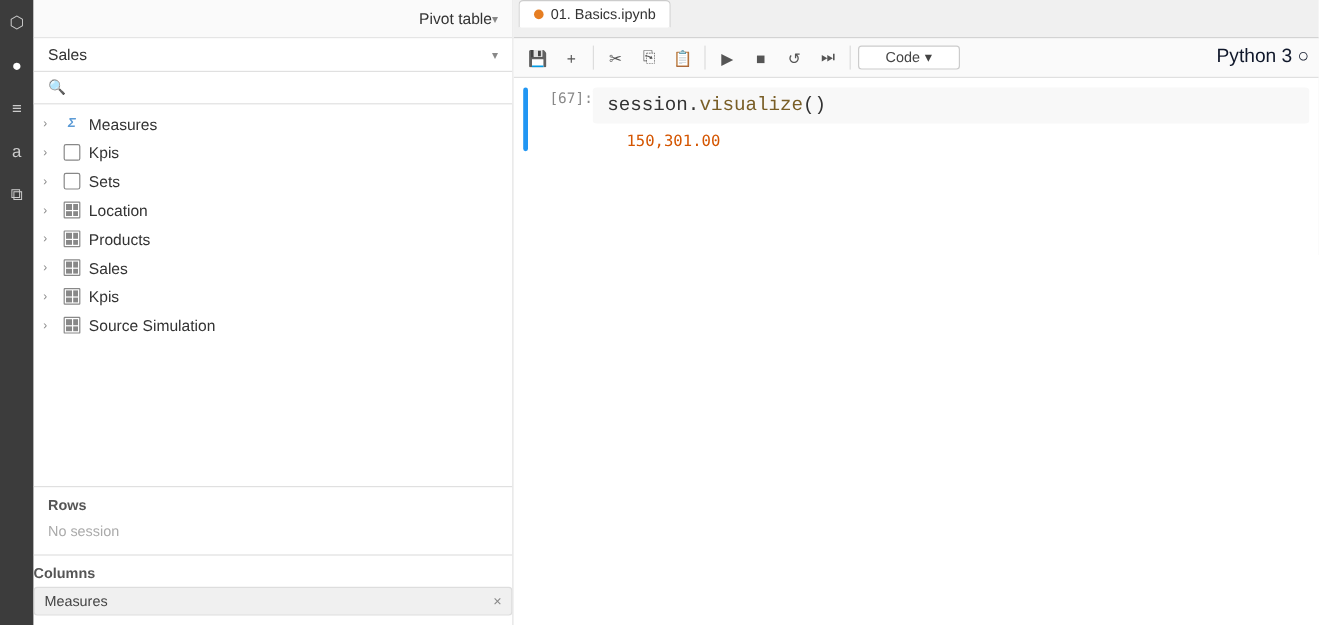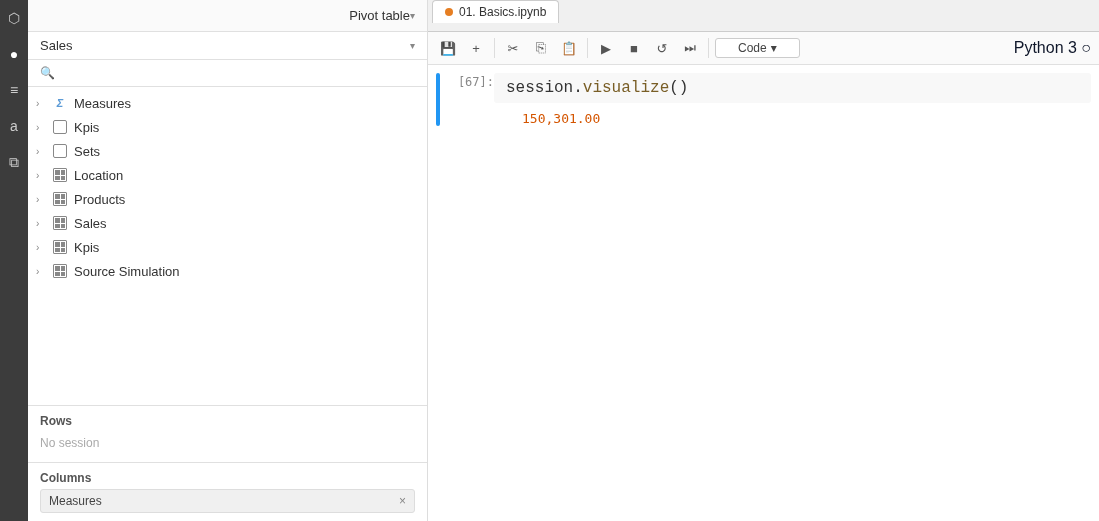--- a/index.html
+++ b/index.html
@@ -144,21 +144,21 @@
       color: #555;
       margin-bottom: 4px;
     }
     .no-fields-text {
       font-size: 12px;
       color: #aaa;
       padding: 4px 0;
     }
 
     .columns-section {
-      padding: 8px 12px;
+      padding: 8px 0;
     }
     .column-chip {
       display: flex;
       align-items: center;
       justify-content: space-between;
       background: #f0f0f0;
       border: 1px solid #ddd;
       border-radius: 3px;
       padding: 4px 8px;
       margin-top: 4px;

